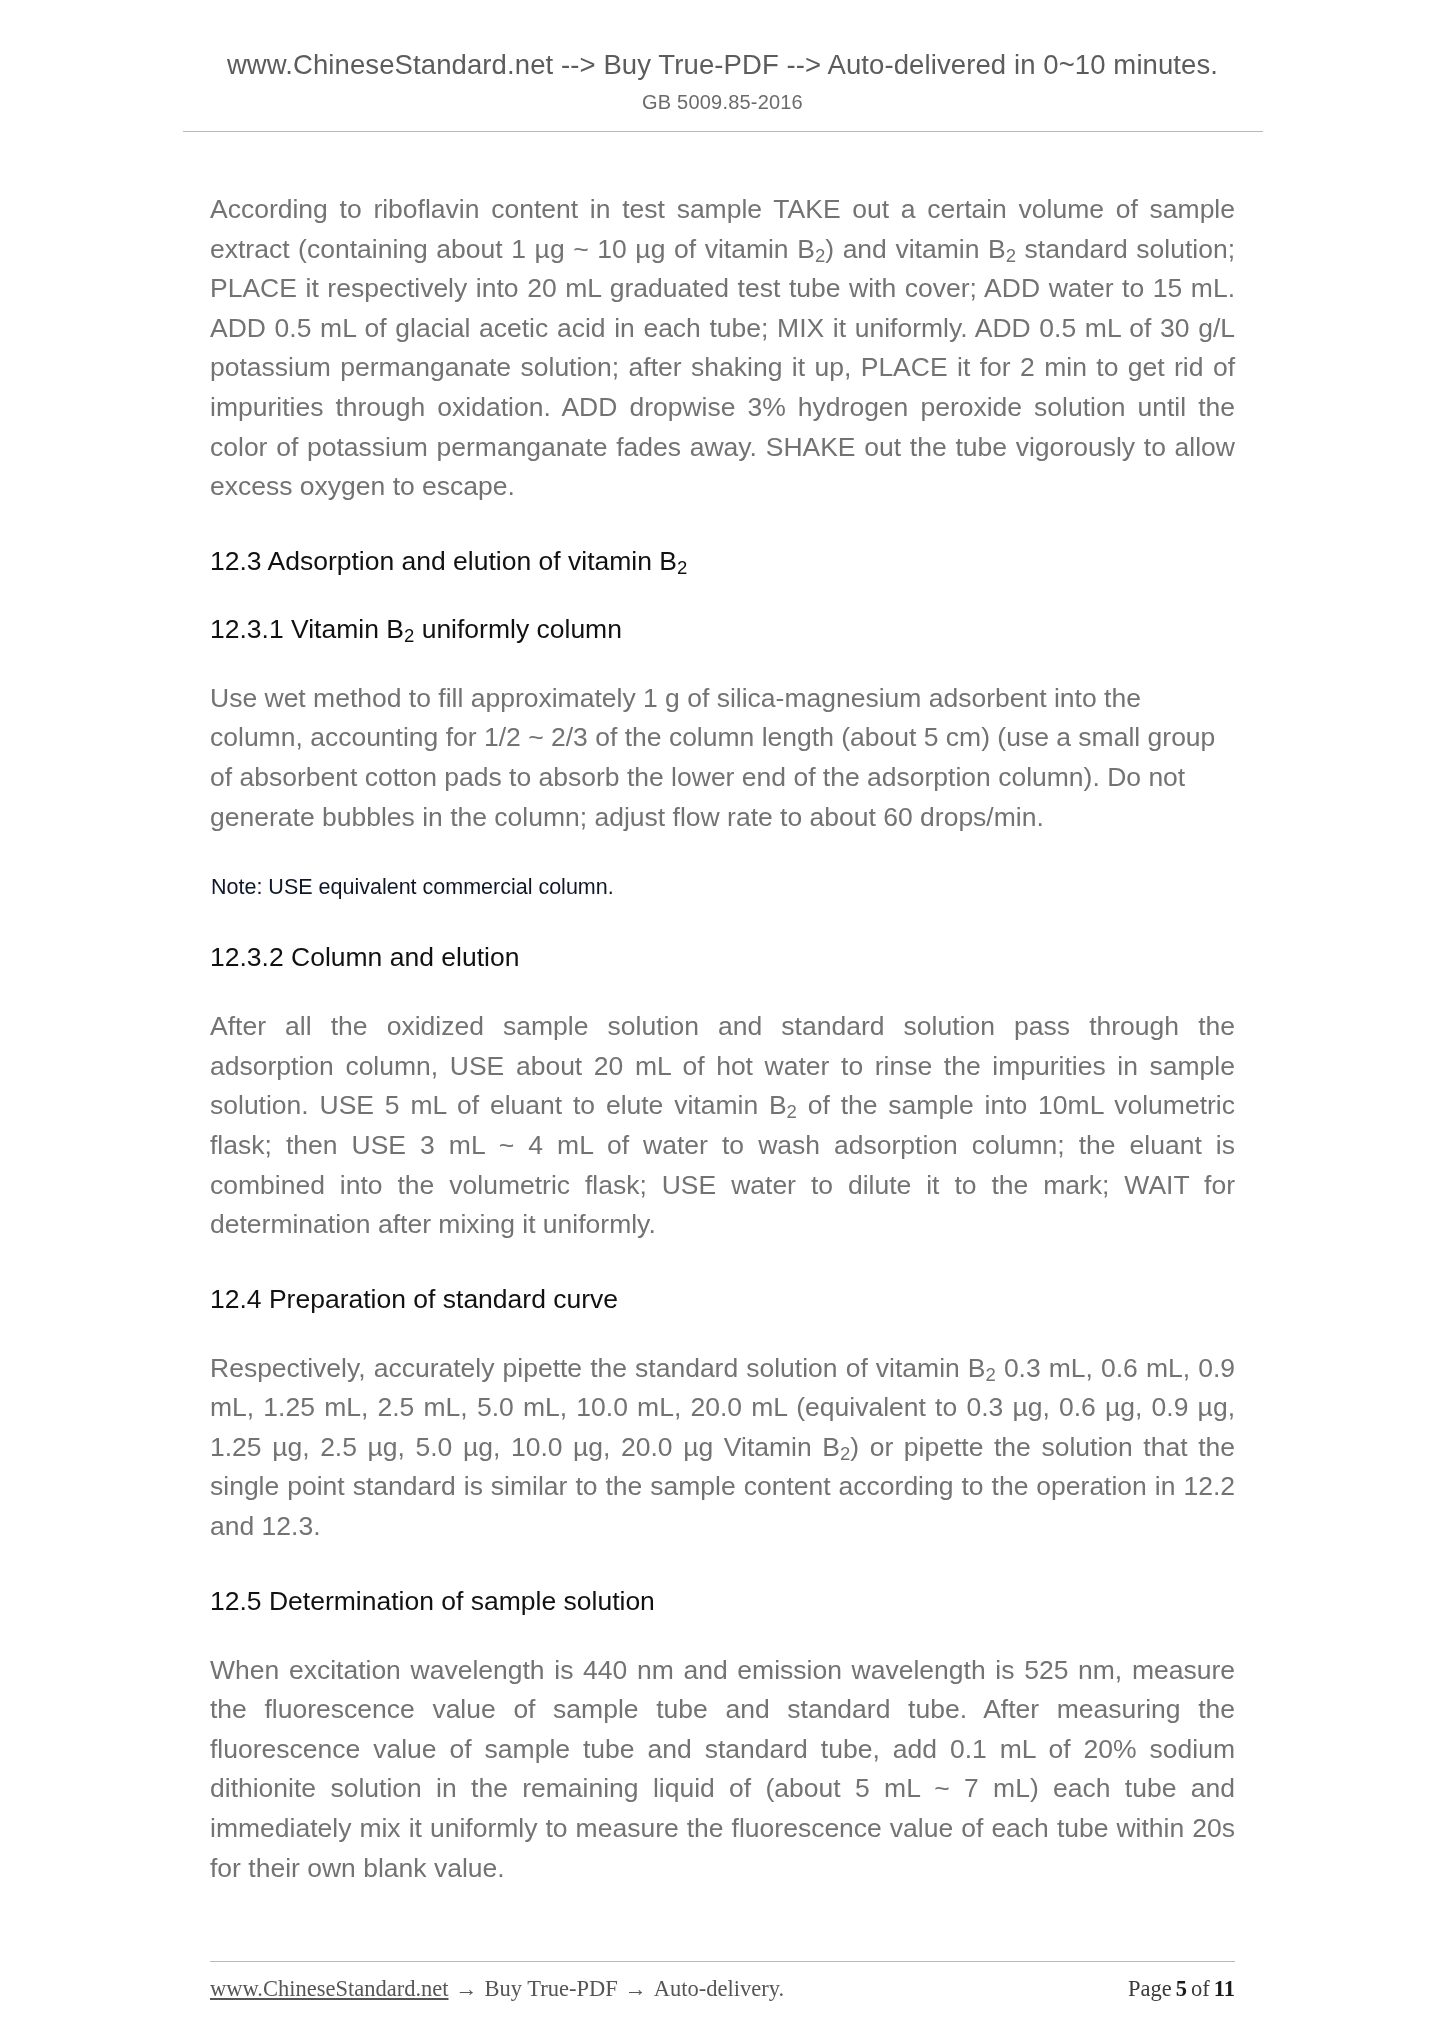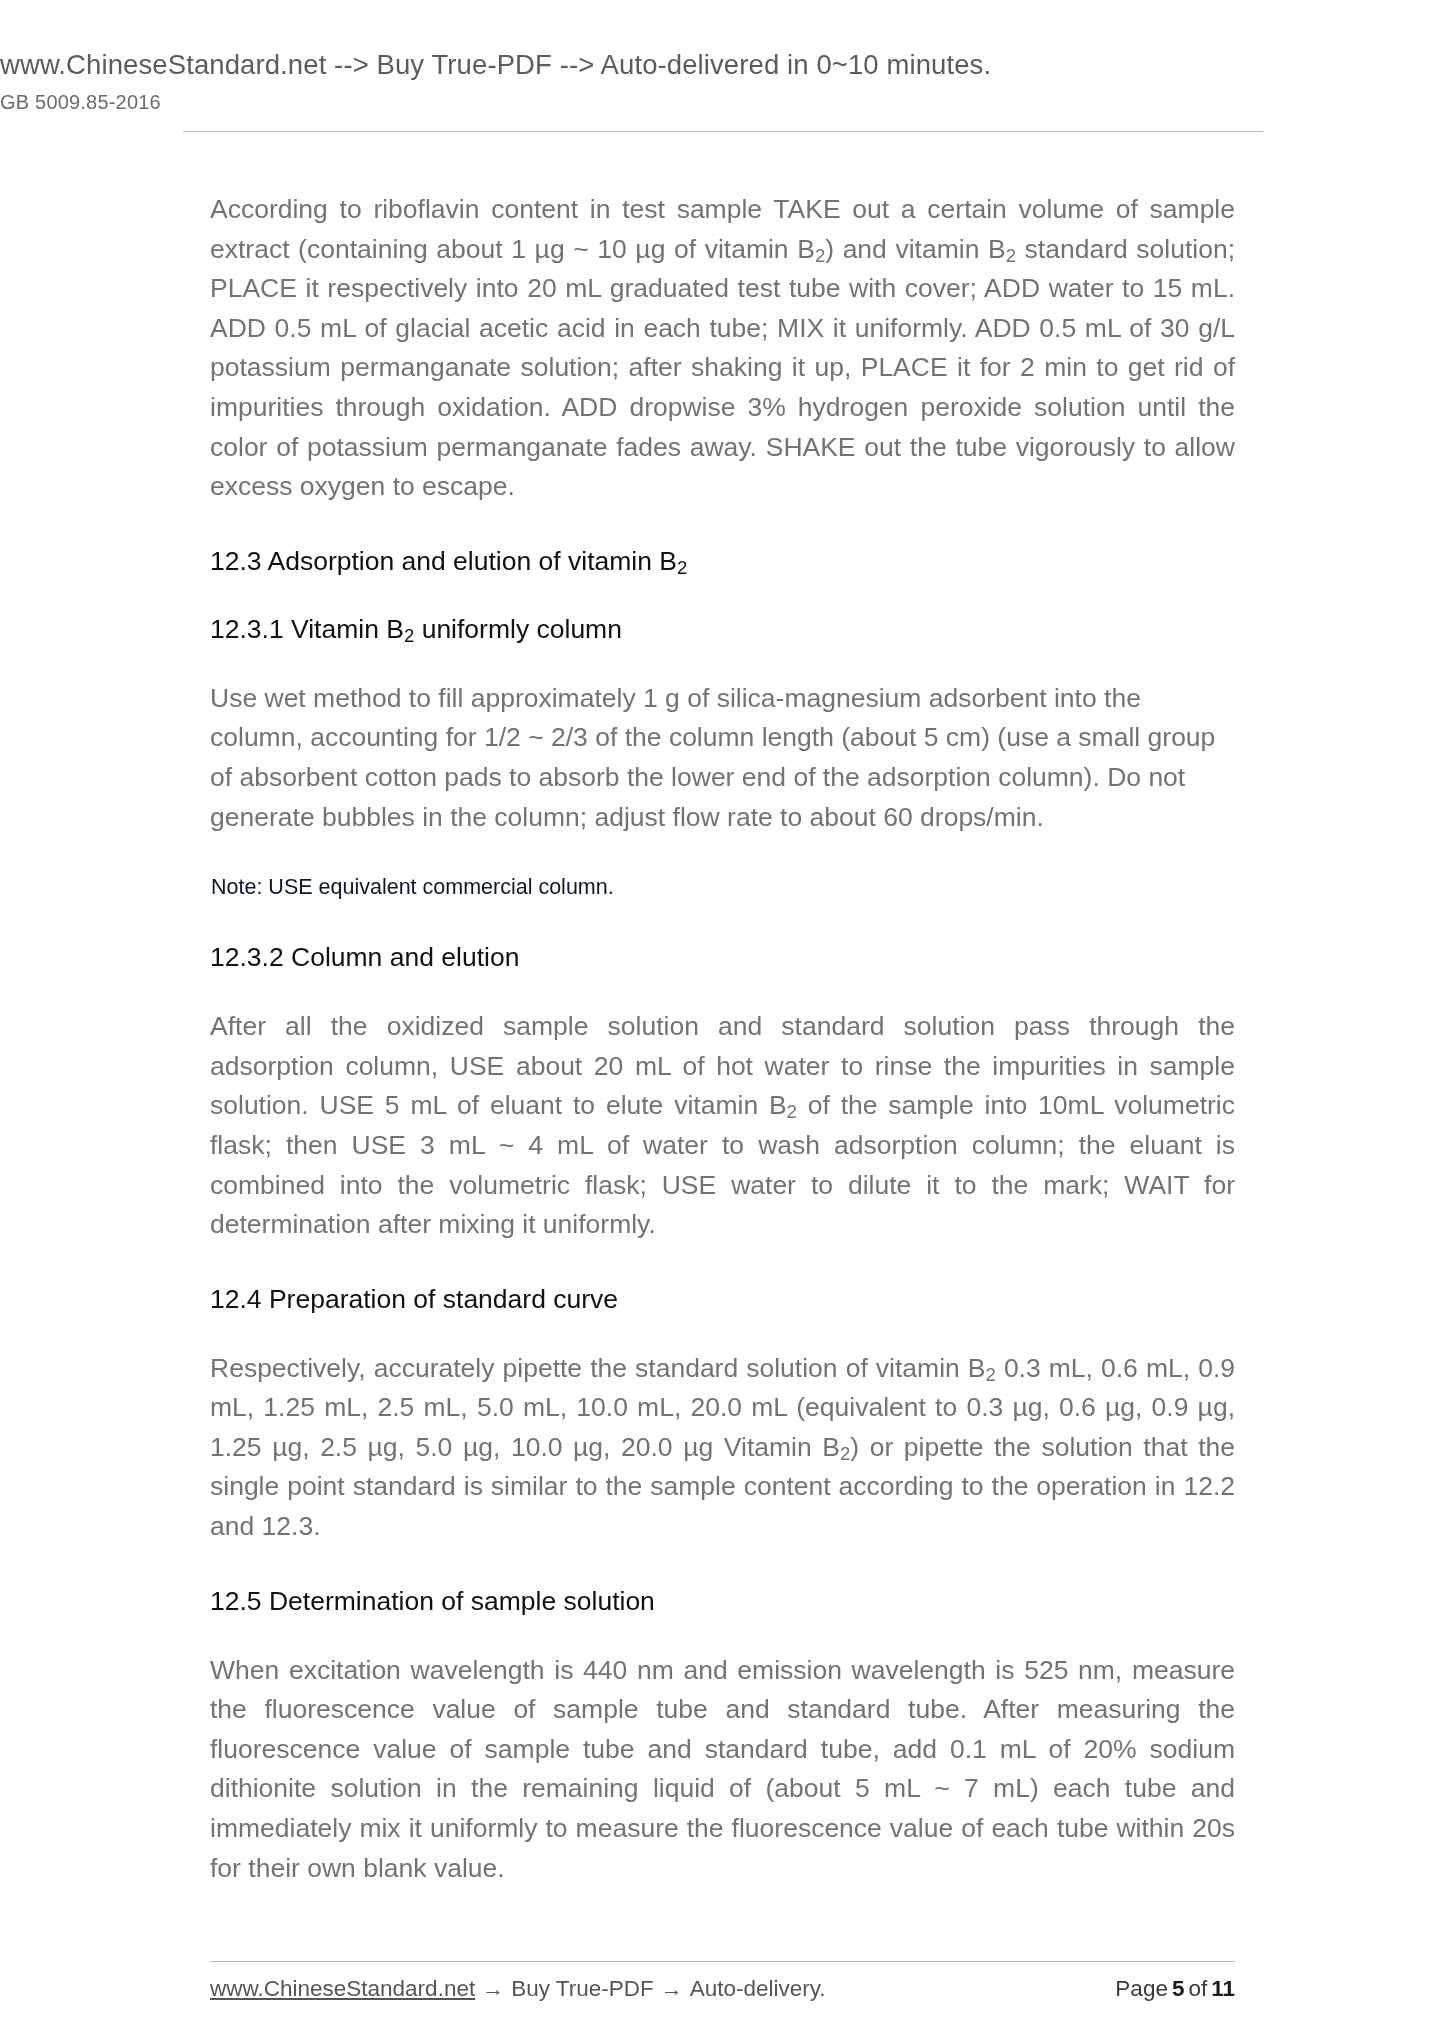--- a/index.html
+++ b/index.html
@@ -20,20 +20,21 @@
     width: 1445px;
     height: 2044px;
     box-sizing: border-box;
     background: #ffffff;
     overflow: hidden;
   }
 
   
   .page-header {
     padding-top: 48px;
+    text-align: center;
   }
   .header-promo {
     font-size: 27.5px;
     color: #5c5c5c;
     letter-spacing: 0.1px;
     line-height: 1.25;
     white-space: nowrap;
   }
   .header-standard {
     margin-top: 9px;
@@ -104,20 +105,21 @@
     height: 1px;
     background: #b9b9b9;
     margin-bottom: 14px;
   }
   .footer-row {
     display: flex;
     align-items: flex-end;
     font-size: 22.5px;
     color: #555555;
     white-space: nowrap;
+    font-family: Liberation Serif, serif;
   }
   .footer-link {
     text-decoration: underline;
     color: #555555;
   }
   .footer-arrow {
     margin: 0 7px;
     font-size: 22px;
   }
   .footer-pageinfo {

